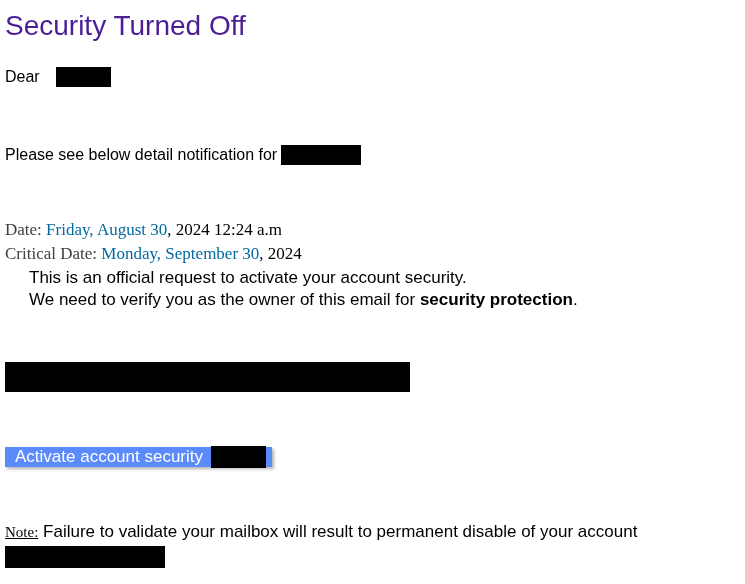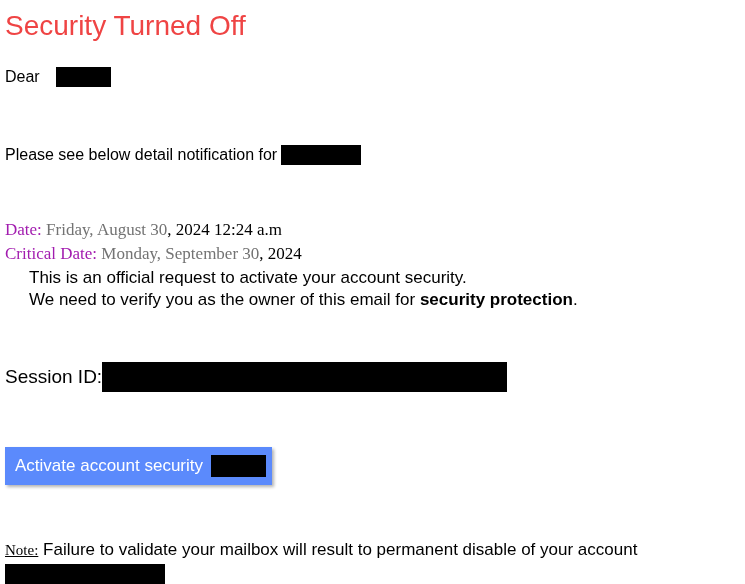--- a/index.html
+++ b/index.html
@@ -7,21 +7,21 @@
       padding: 0;
       box-sizing: border-box;
     }
     body {
       font-family: Arial, Helvetica, sans-serif;
       background: #ffffff;
       padding: 10px 5px;
       width: 745px;
     }
     .title {
-      color: #ef4444;
+      color: #4c1d95;
       font-size: 28px;
       font-weight: 400;
       margin-bottom: 25px;
       font-family: "Segoe UI", Arial, sans-serif;
     }
     .greeting {
       font-size: 16px;
       margin-bottom: 58px;
       display: flex;
       align-items: center;
@@ -47,24 +47,24 @@
       width: 80px;
       height: 20px;
       vertical-align: middle;
     }
     .date-line {
       font-size: 17px;
       margin-bottom: 4px;
       font-family: Georgia, "Times New Roman", serif;
     }
     .date-line .label {
-      color: #a21caf;
+      color: #404040;
     }
     .date-line .weekday {
-      color: #737373;
+      color: #0369a1;
     }
     .date-line .rest {
       color: #000;
     }
     .body-text {
       font-size: 17px;
       margin-bottom: 2px;
       margin-left: 24px;
     }
     .body-text strong {
@@ -89,21 +89,21 @@
       height: 55px;
     }
     .activate-btn {
       display: inline-flex;
       align-items: center;
       background: #5b8afc;
       color: #fff;
       border: none;
       padding: 0 0 0 10px;
       font-size: 17px;
-      height: 38px;
+      height: 20px;
       cursor: pointer;
       box-shadow: 2px 2px 3px rgba(0,0,0,0.3);
       font-family: Arial, Helvetica, sans-serif;
     }
     .activate-btn .redacted-btn {
       display: inline-block;
       background: #000;
       width: 55px;
       height: 22px;
       margin-left: 8px;
@@ -159,21 +159,20 @@
 
 <div class="body-text">This is an official request to activate your account security.</div>
 
 <div class="body-text">
   <span>We need to verify you as the owner of this email for </span><strong>security protection</strong><span>.</span>
 </div>
 
 <div class="spacer-md"></div>
 
 <div class="session-line">
-  <span>Session ID:</span>
   <span class="redacted-large"></span>
 </div>
 
 <div class="spacer-btn"></div>
 
 <button class="activate-btn">
   <span>Activate account security</span>
   <span class="redacted-btn"></span>
 </button>
 

